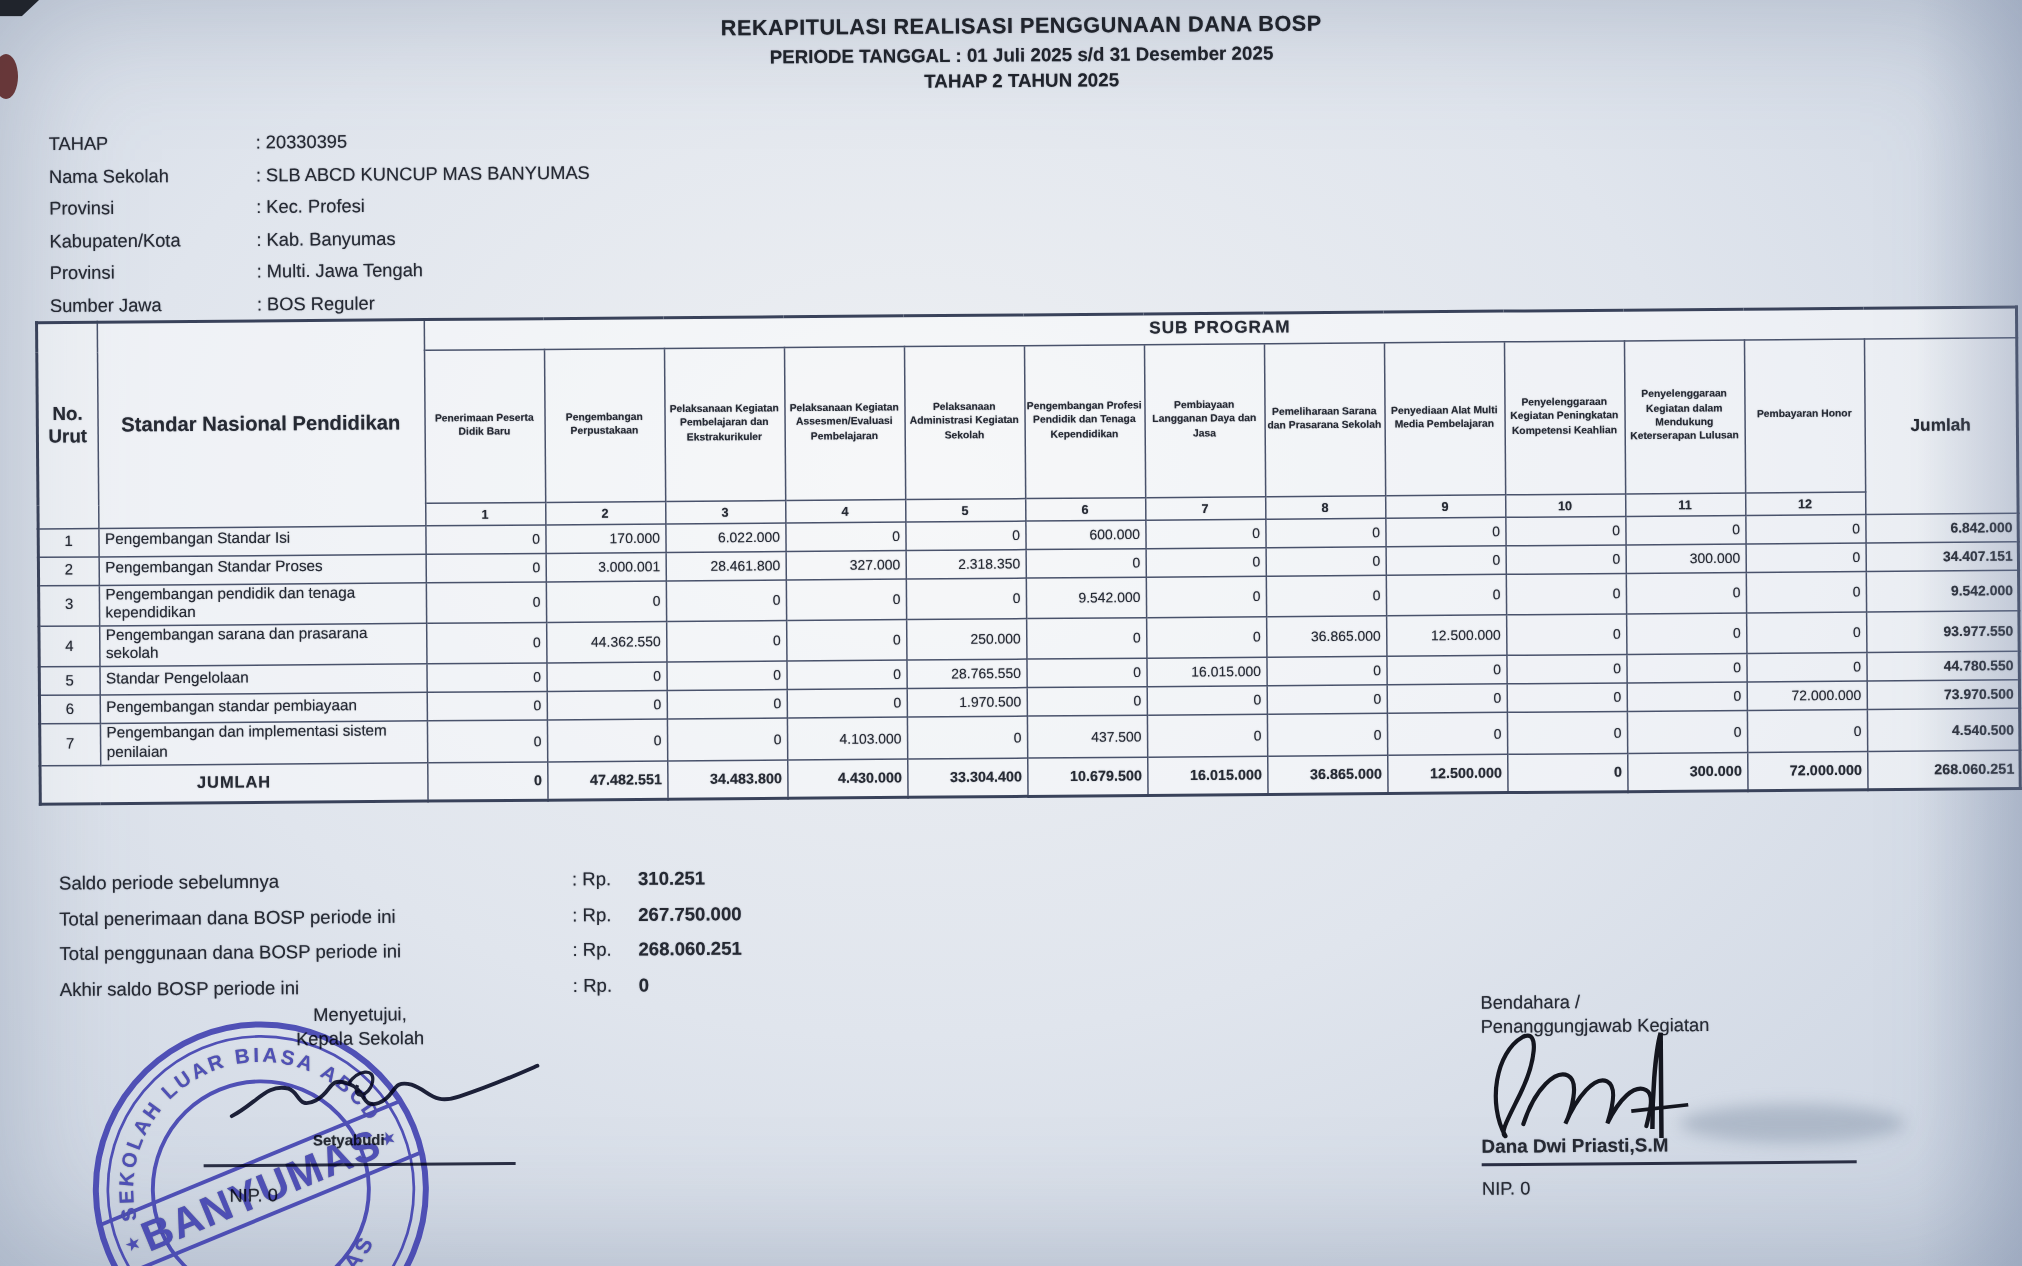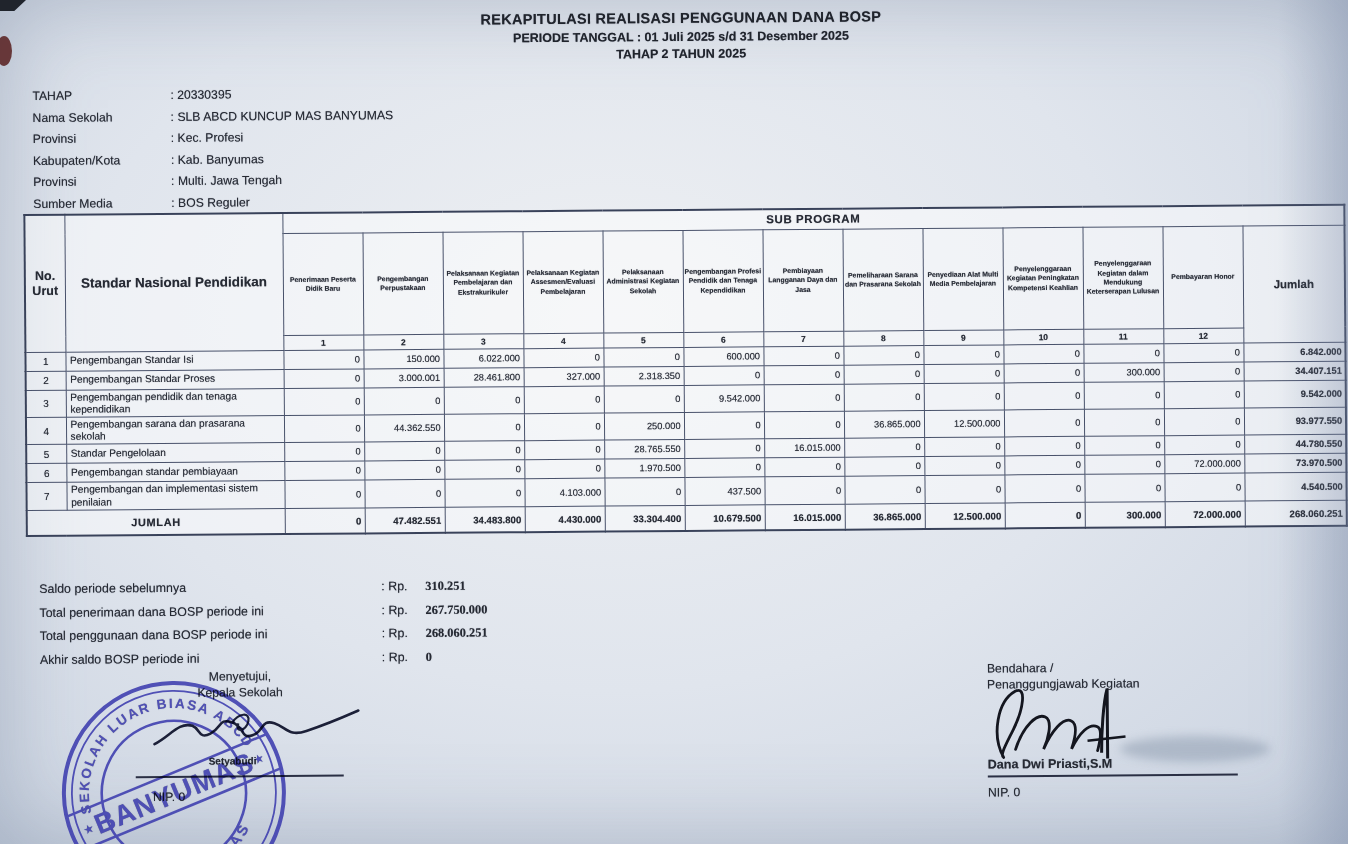--- a/index.html
+++ b/index.html
@@ -52,21 +52,21 @@
   td.rtotal { font-weight:bold; }
   tr.totalrow td { font-weight:bold; height:26px; font-size:9.6px; }
   tr.totalrow td.tlabel { text-align:center; font-size:11px; letter-spacing:.6px; }
   tbody tr { height:19px; }
 
   
   .summary { position:absolute; top:577px; left:38px; font-size:12.4px; }
   .sum-row { display:flex; height:23.6px; }
   .sum-label { width:342px; }
   .sum-cur { width:44px; }
-  .sum-amount { font-weight:bold;font-family:Liberation Serif, serif; }
+  .sum-amount { font-weight:bold; }
 
   
   .sign-left { position:absolute; top:666px; left:128px; width:220px; z-index:2; }
   .sl-l1, .sl-l2 { text-align:center; font-size:12.2px; height:16px; }
   .sl-name { position:absolute; top:86px; left:78px; font-weight:bold; font-size:10px; white-space:nowrap; }
   .sl-line { position:absolute; top:106px; left:5px; width:208px; border-top:2px solid #2a2f44; }
   .sl-nip  { position:absolute; top:120px; left:22px; font-size:12.2px; }
   .sig-svg-left { position:absolute; top:26px; left:18px; z-index:6; }
 
   .sign-right { position:absolute; top:664px; left:985px; width:270px; z-index:2; }
@@ -106,21 +106,21 @@
         </div>
         <div class="info-row">
           <span class="info-label">Kabupaten/Kota</span>
           <span class="info-value">: Kab. Banyumas</span>
         </div>
         <div class="info-row">
           <span class="info-label">Provinsi</span>
           <span class="info-value">: Multi. Jawa Tengah</span>
         </div>
         <div class="info-row">
-          <span class="info-label">Sumber Media</span>
+          <span class="info-label">Sumber Jawa</span>
           <span class="info-value">: BOS Reguler</span>
         </div>
       </div>
 
     <div class="table-wrap">
       <table id="main-table">
           <colgroup>
             <col style="width: 40px;">
             <col style="width: 218px;">
             <col style="width: 80px;">
@@ -171,21 +171,21 @@
               <th class="colnum">10</th>
               <th class="colnum">11</th>
               <th class="colnum">12</th>
             </tr>
           </thead>
           <tbody>
             <tr>
               <td class="rno">1</td>
               <td class="rname">Pengembangan Standar Isi</td>
               <td class="val">0</td>
-              <td class="val">150.000</td>
+              <td class="val">170.000</td>
               <td class="val">6.022.000</td>
               <td class="val">0</td>
               <td class="val">0</td>
               <td class="val">600.000</td>
               <td class="val">0</td>
               <td class="val">0</td>
               <td class="val">0</td>
               <td class="val">0</td>
               <td class="val">0</td>
               <td class="val">0</td>

